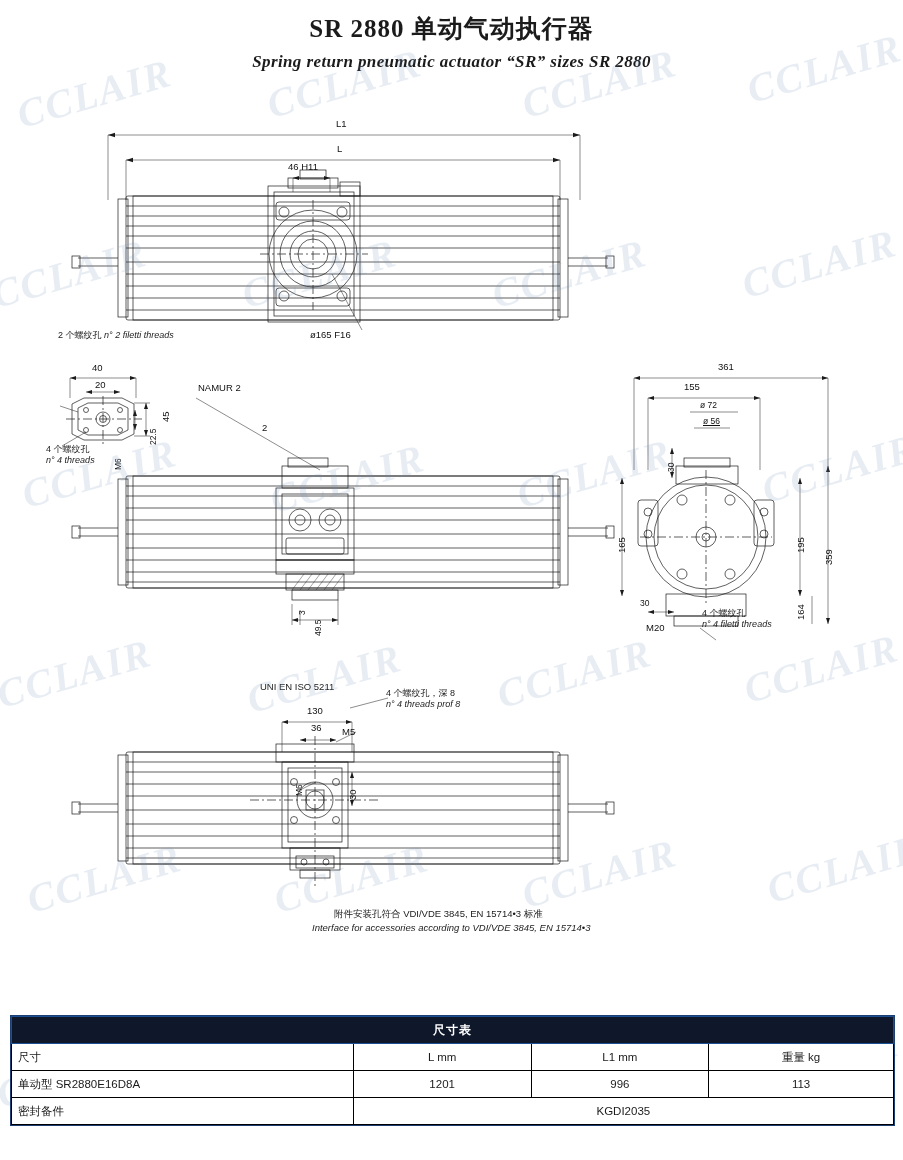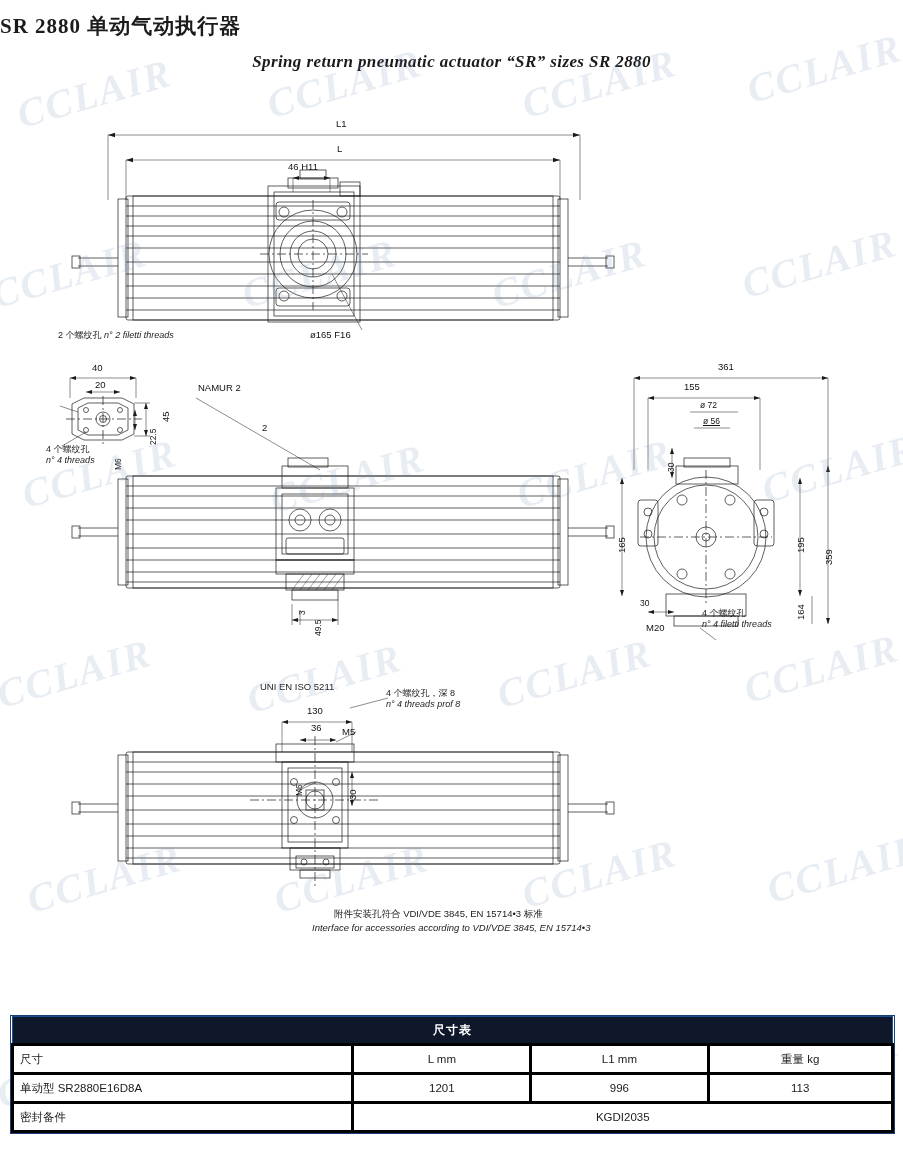--- a/index.html
+++ b/index.html
@@ -24,23 +24,23 @@
     font-style:italic;
     font-size:40px;
     letter-spacing:2px;
     color:rgba(120,150,190,0.17);
     transform:rotate(-16deg);
     white-space:nowrap;
   }
   
   .title-zh {
     position:absolute; top:12px; left:0; width:903px;
-    text-align:left;
+    text-align:center;
     font-family:"Liberation Serif", serif;
-    font-size:21px; font-weight:bold;
+    font-size:25px; font-weight:bold;
     letter-spacing:1px;
   }
   .title-en {
     position:absolute; top:52px; left:0; width:903px;
     text-align:center;
     font-family:"Liberation Serif", serif;
     font-size:17px; font-weight:bold; font-style:italic;
     letter-spacing:0.4px;
   }
   
@@ -78,21 +78,21 @@
     z-index:6;
     border:1px solid #1b3f73;
     background:#fff;
   }
   table.dims {
     border-collapse:collapse;
     width:883px;
     font-size:11.5px;
   }
   table.dims th, table.dims td {
-    border:3px solid #000000;
+    border:1px solid #000000;
     padding:4px 6px;
     text-align:center;
     height:18px;
   }
   table.dims tr.hdr th {
     background:#0f172a;
     color:#fff;
     font-weight:bold;
     font-size:12px;
     letter-spacing:1px;

